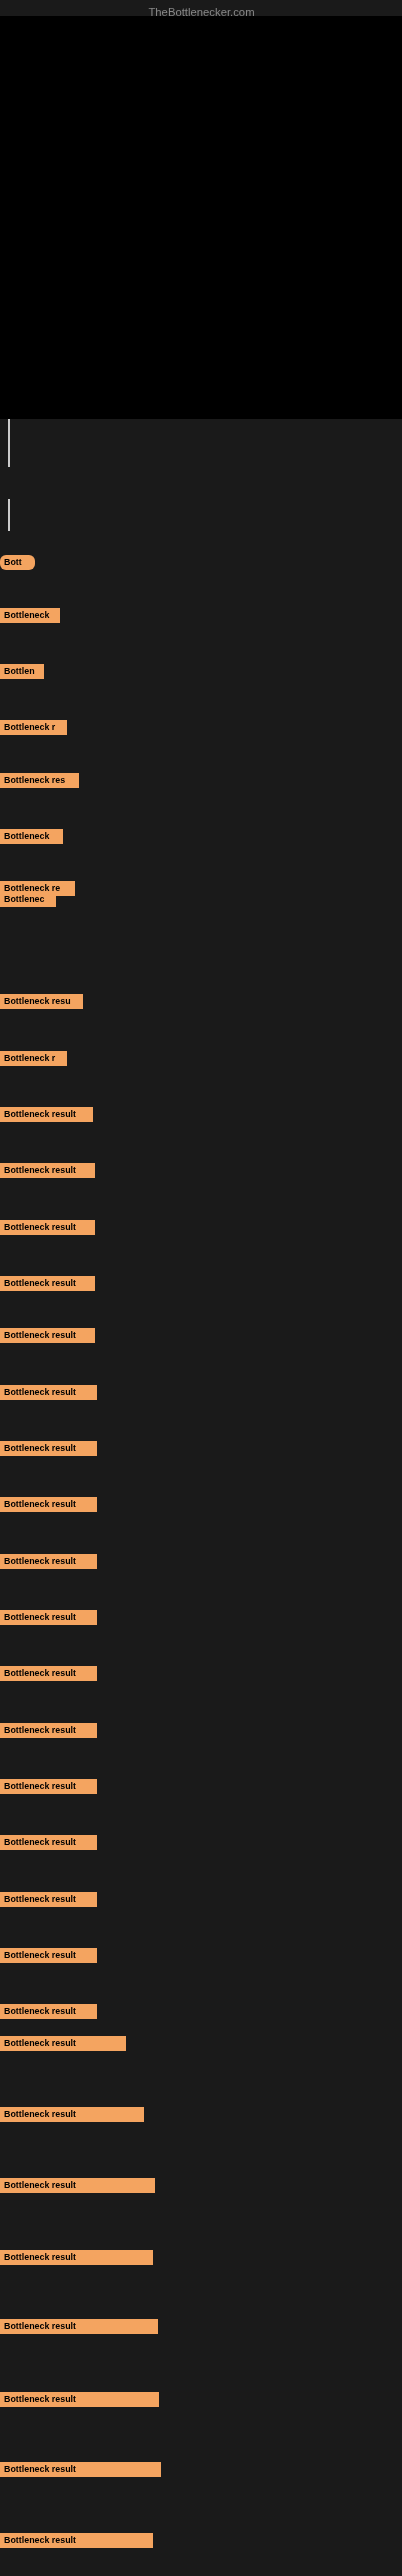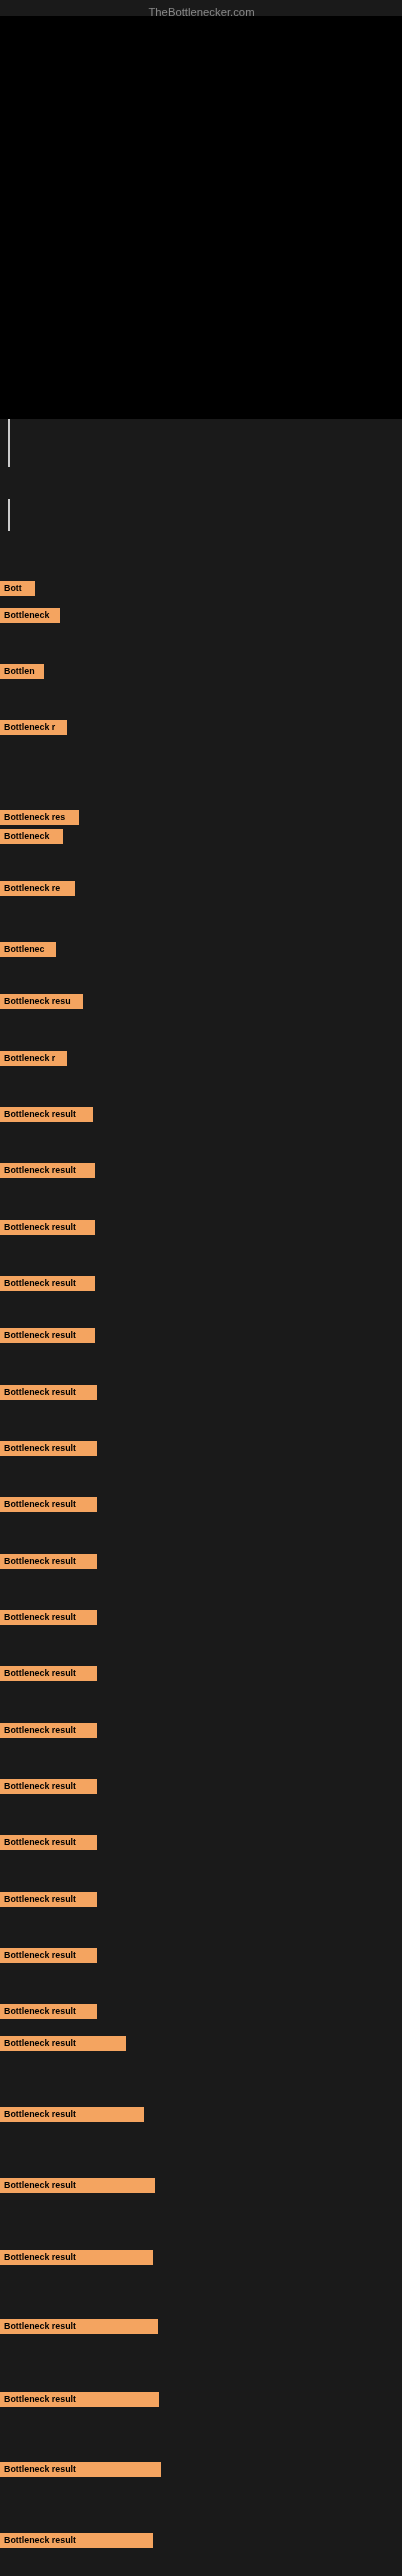--- a/index.html
+++ b/index.html
@@ -71,28 +71,28 @@
 <body>
 
 <div class="site-title">TheBottlenecker.com</div>
 
 <div class="chart-area"></div>
 
 <div class="vertical-line-1"></div>
 <div class="vertical-line-2"></div>
 
 <div id="bottleneck-container">
-    <div class="bottleneck-result" style="top: 581px; max-width: 35px; width: 35px;">Bott</div>
+    <div class="bottleneck-result" style="top: 555px; max-width: 35px; width: 35px; border-radius: 6px;">Bott</div>
     <div class="bottleneck-result" style="top: 608px; max-width: 60px; width: 60px;">Bottleneck</div>
     <div class="bottleneck-result" style="top: 664px; max-width: 44px; width: 52px;">Bottlen</div>
     <div class="bottleneck-result" style="top: 720px; max-width: 67px; width: 67px;">Bottleneck r</div>
-    <div class="bottleneck-result" style="top: 810px; max-width: 79px; width: 79px;">Bottleneck res</div>
+    <div class="bottleneck-result" style="top: 773px; max-width: 79px; width: 79px;">Bottleneck res</div>
     <div class="bottleneck-result" style="top: 829px; max-width: 63px; width: 63px;">Bottleneck</div>
     <div class="bottleneck-result" style="top: 881px; max-width: 75px; width: 75px;">Bottleneck re</div>
-    <div class="bottleneck-result" style="top: 942px; max-width: 56px; width: 68px;">Bottlenec</div>
+    <div class="bottleneck-result" style="top: 892px; max-width: 56px; width: 68px;">Bottlenec</div>
     <div class="bottleneck-result" style="top: 994px; max-width: 83px; width: 90px;">Bottleneck resu</div>
     <div class="bottleneck-result" style="top: 1051px; max-width: 67px; width: 67px;">Bottleneck r</div>
     <div class="bottleneck-result" style="top: 1107px; max-width: 93px; width: 93px;">Bottleneck result</div>
     <div class="bottleneck-result" style="top: 1163px; max-width: 95px; width: 95px;">Bottleneck result</div>
     <div class="bottleneck-result" style="top: 1220px; max-width: 95px; width: 95px;">Bottleneck result</div>
     <div class="bottleneck-result" style="top: 1276px; max-width: 95px; width: 95px;">Bottleneck result</div>
     <div class="bottleneck-result" style="top: 1328px; max-width: 95px; width: 95px;">Bottleneck result</div>
     <div class="bottleneck-result" style="top: 1385px; max-width: 97px; width: 97px;">Bottleneck result</div>
     <div class="bottleneck-result" style="top: 1441px; max-width: 97px; width: 97px;">Bottleneck result</div>
     <div class="bottleneck-result" style="top: 1497px; max-width: 97px; width: 97px;">Bottleneck result</div>

